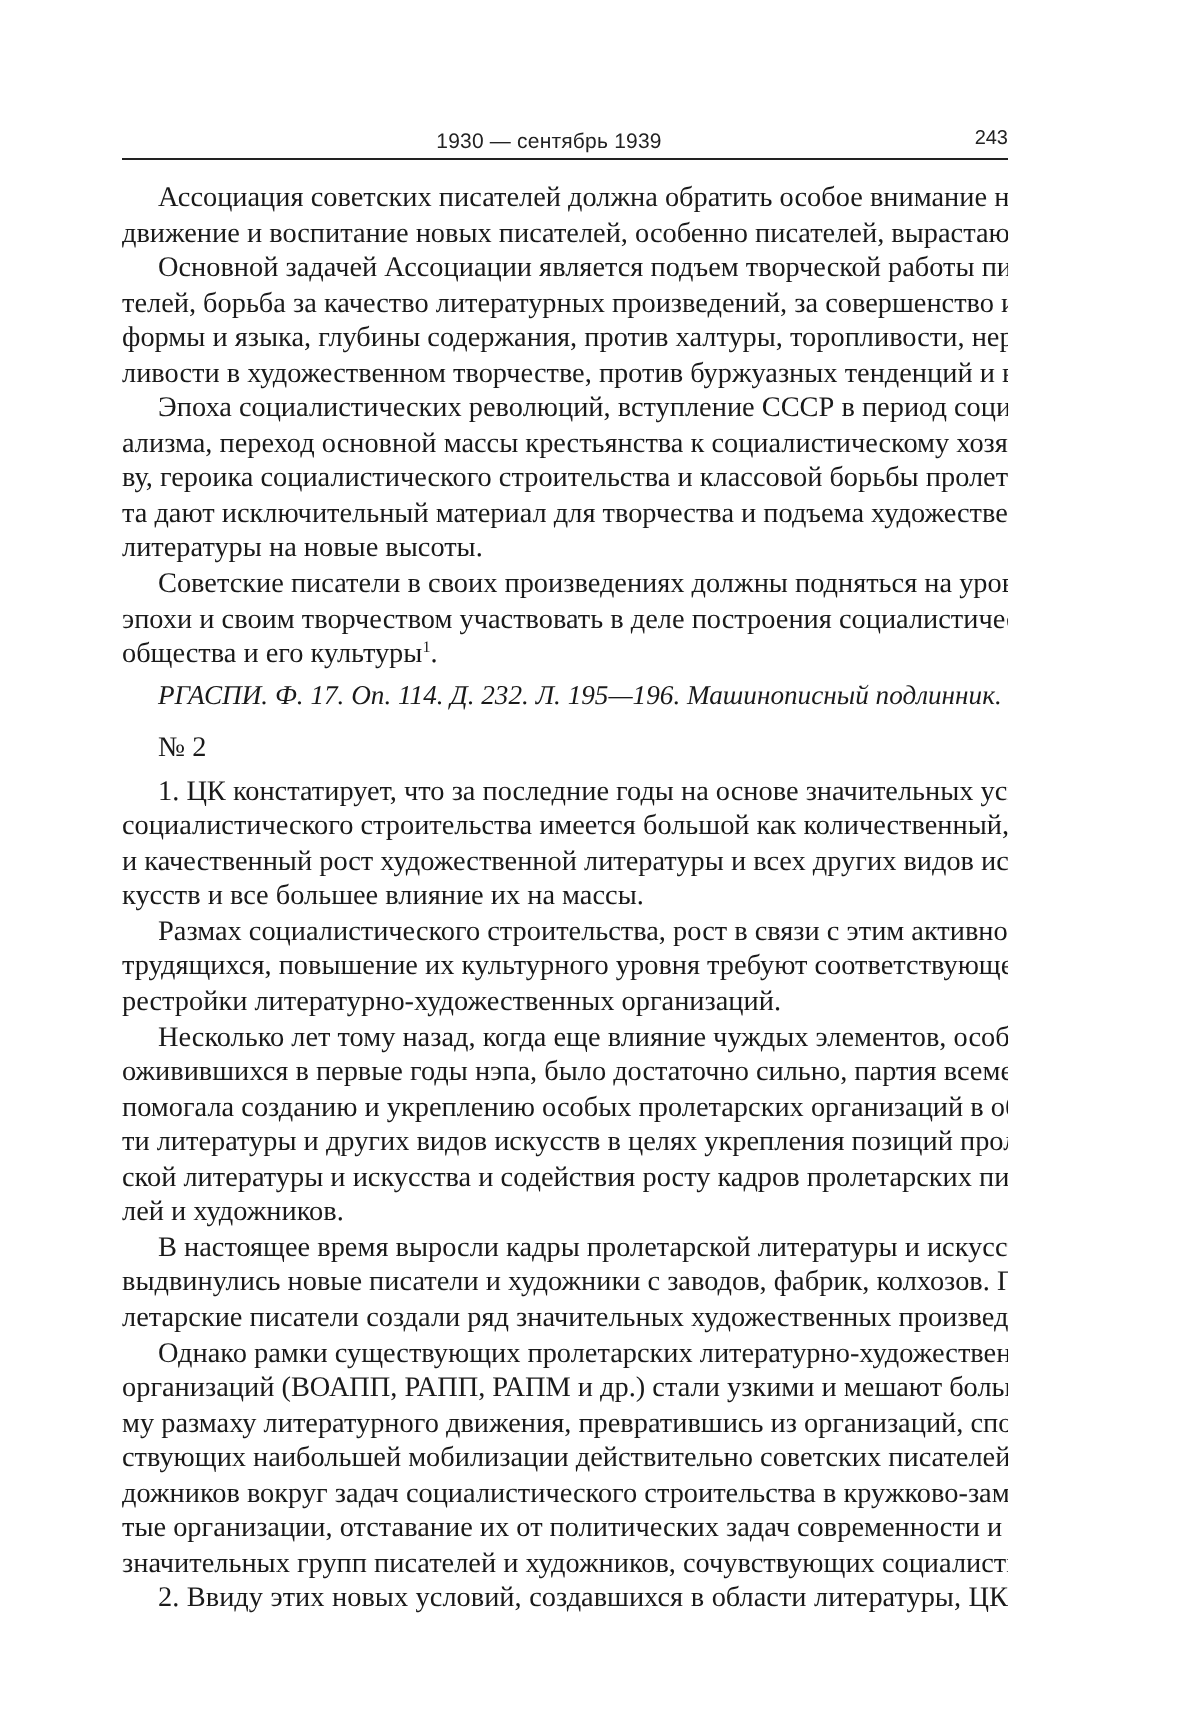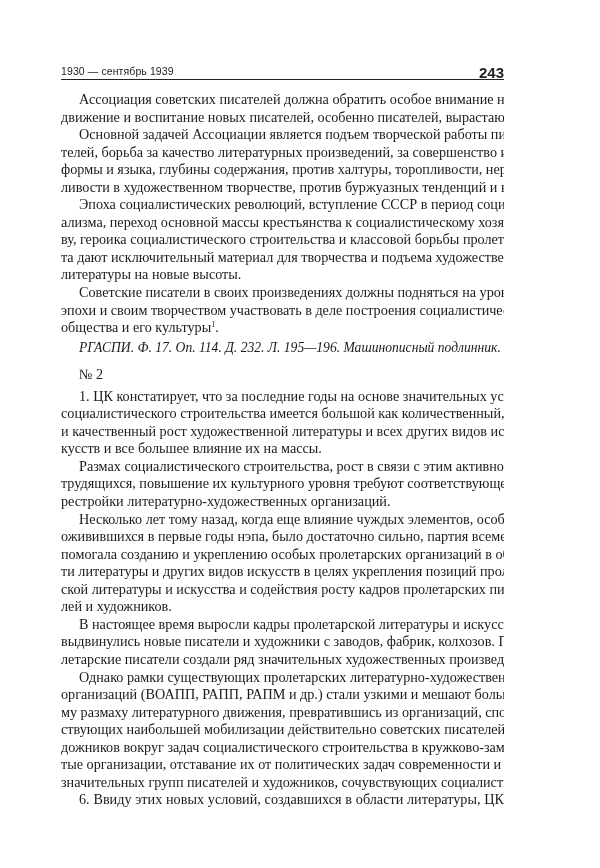--- a/index.html
+++ b/index.html
@@ -5,22 +5,22 @@
     html, body { margin: 0; padding: 0; }
     body {
       width: 600px; height: 868px; background: #ffffff; position: relative; overflow: hidden;
       font-family: "Liberation Serif", "DejaVu Serif", serif; color: #1a1a1a;
     }
     .page { position: absolute; left: 61px; top: 64px; width: 443px; }
     .running-head {
       position: relative; height: 15px; font-family: "Liberation Sans", "DejaVu Sans", sans-serif;
       font-size: 10.5px; color: #222;
     }
-    .running-head .title { position: absolute; left: 0; right: 16px; text-align: left; top: 1px; letter-spacing: 0.1px; }
-    .running-head .num { position: absolute; right: 0; top: 0px; font-size: 15px; font-weight: bold; }
+    .running-head .title { position: absolute; left: 0; right: 16px; text-align: center; top: 1px; letter-spacing: 0.1px; }
+    .running-head .num { position: absolute; right: 0; top: 0px; font-size: 10px; font-weight: normal; }
     .rule { height: 0; border-top: 1.4px solid #222; margin-top: 0px; }
     .body { margin-top: 11px; }
     .line {
       font-size: 14.2px; line-height: 17.55px; height: 17.55px; white-space: nowrap;
       text-align: justify; text-align-last: justify; overflow: hidden;
     }
     .line.last { text-align-last: left; }
     .line.indent { padding-left: 18px; }
     .note {
       font-style: italic; font-size: 13.6px; line-height: 17.55px; height: 17.55px;
@@ -95,17 +95,17 @@
       <div class="line indent">Однако рамки существующих пролетарских литературно-художественных</div>
       <div class="line">организаций (ВОАПП, РАПП, РАПМ и др.) стали узкими и мешают большо-</div>
       <div class="line">му размаху литературного движения, превратившись из организаций, способ-</div>
       <div class="line">ствующих наибольшей мобилизации действительно советских писателей и ху-</div>
       <div class="line">дожников вокруг задач социалистического строительства в кружково-замкну-</div>
       <div class="line">тые организации, отставание их от политических задач современности и от</div>
       <div class="line">значительных групп писателей и художников, сочувствующих социалистиче-</div>
     </div>
 
     <div>
-      <div class="line indent">6. Ввиду этих новых условий, создавшихся в области литературы, ЦК</div>
+      <div class="line indent">2. Ввиду этих новых условий, создавшихся в области литературы, ЦК</div>
 
     </div>
   </div>
 </div>
 
 </body></html>

